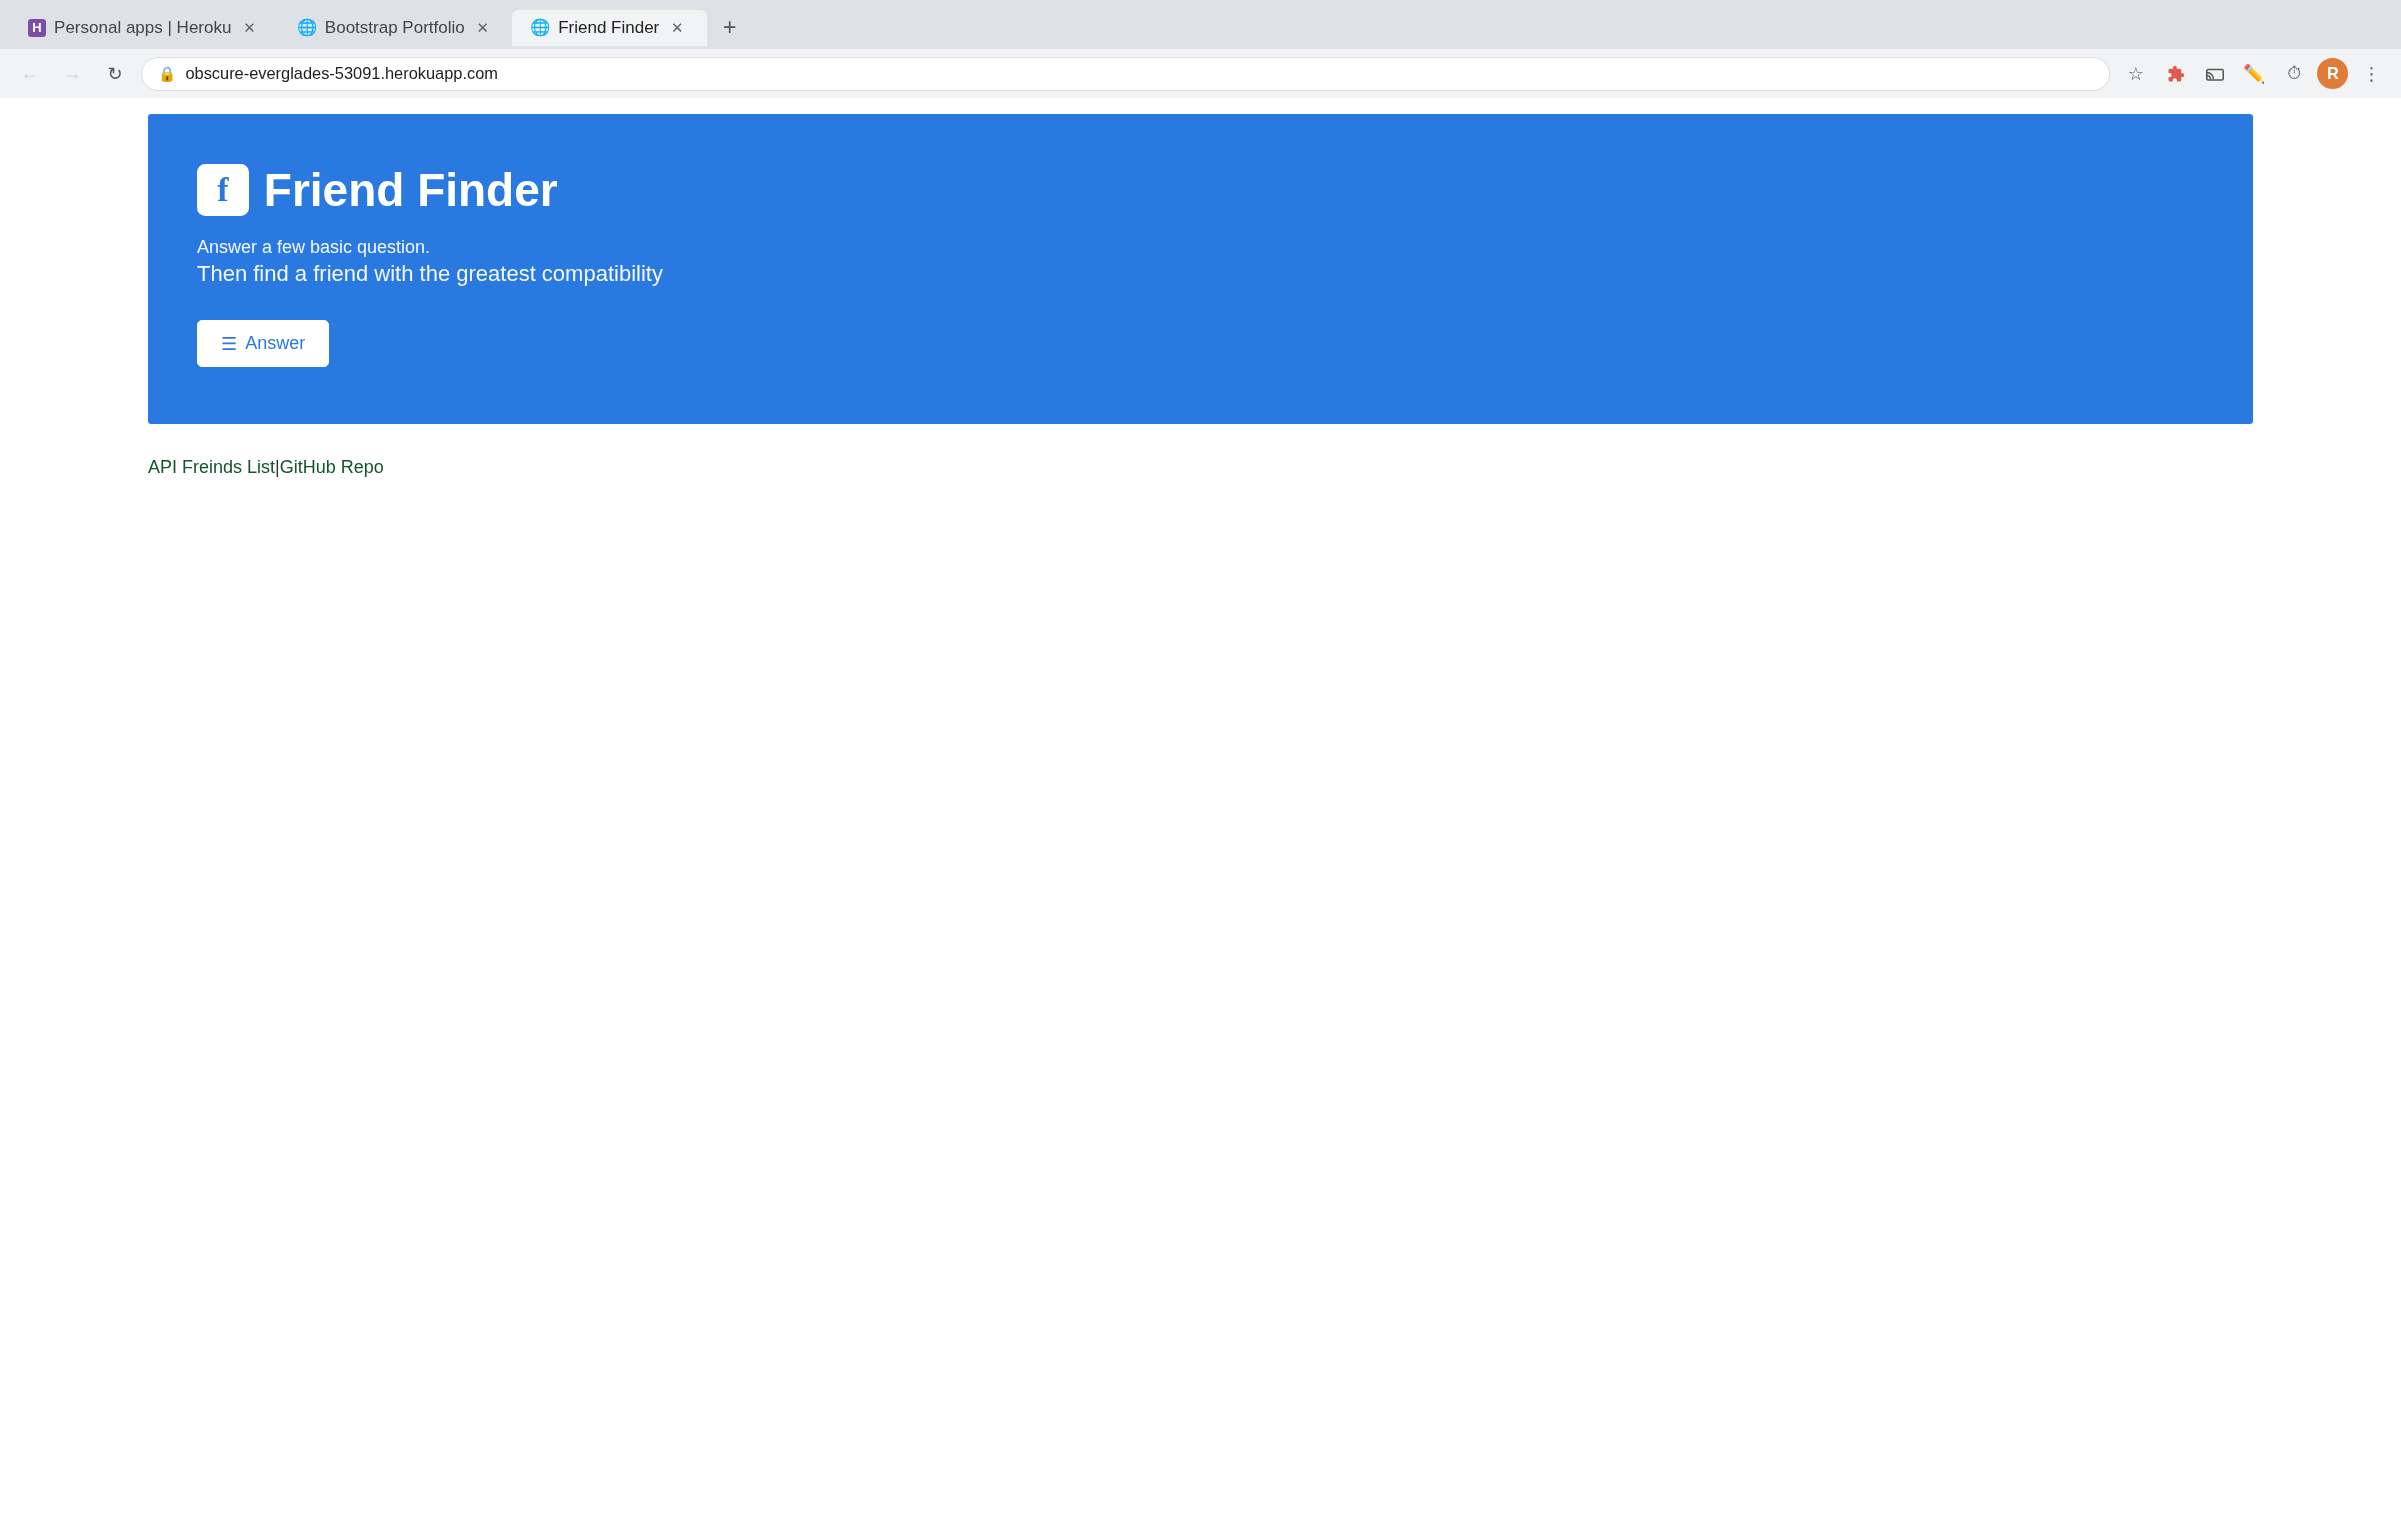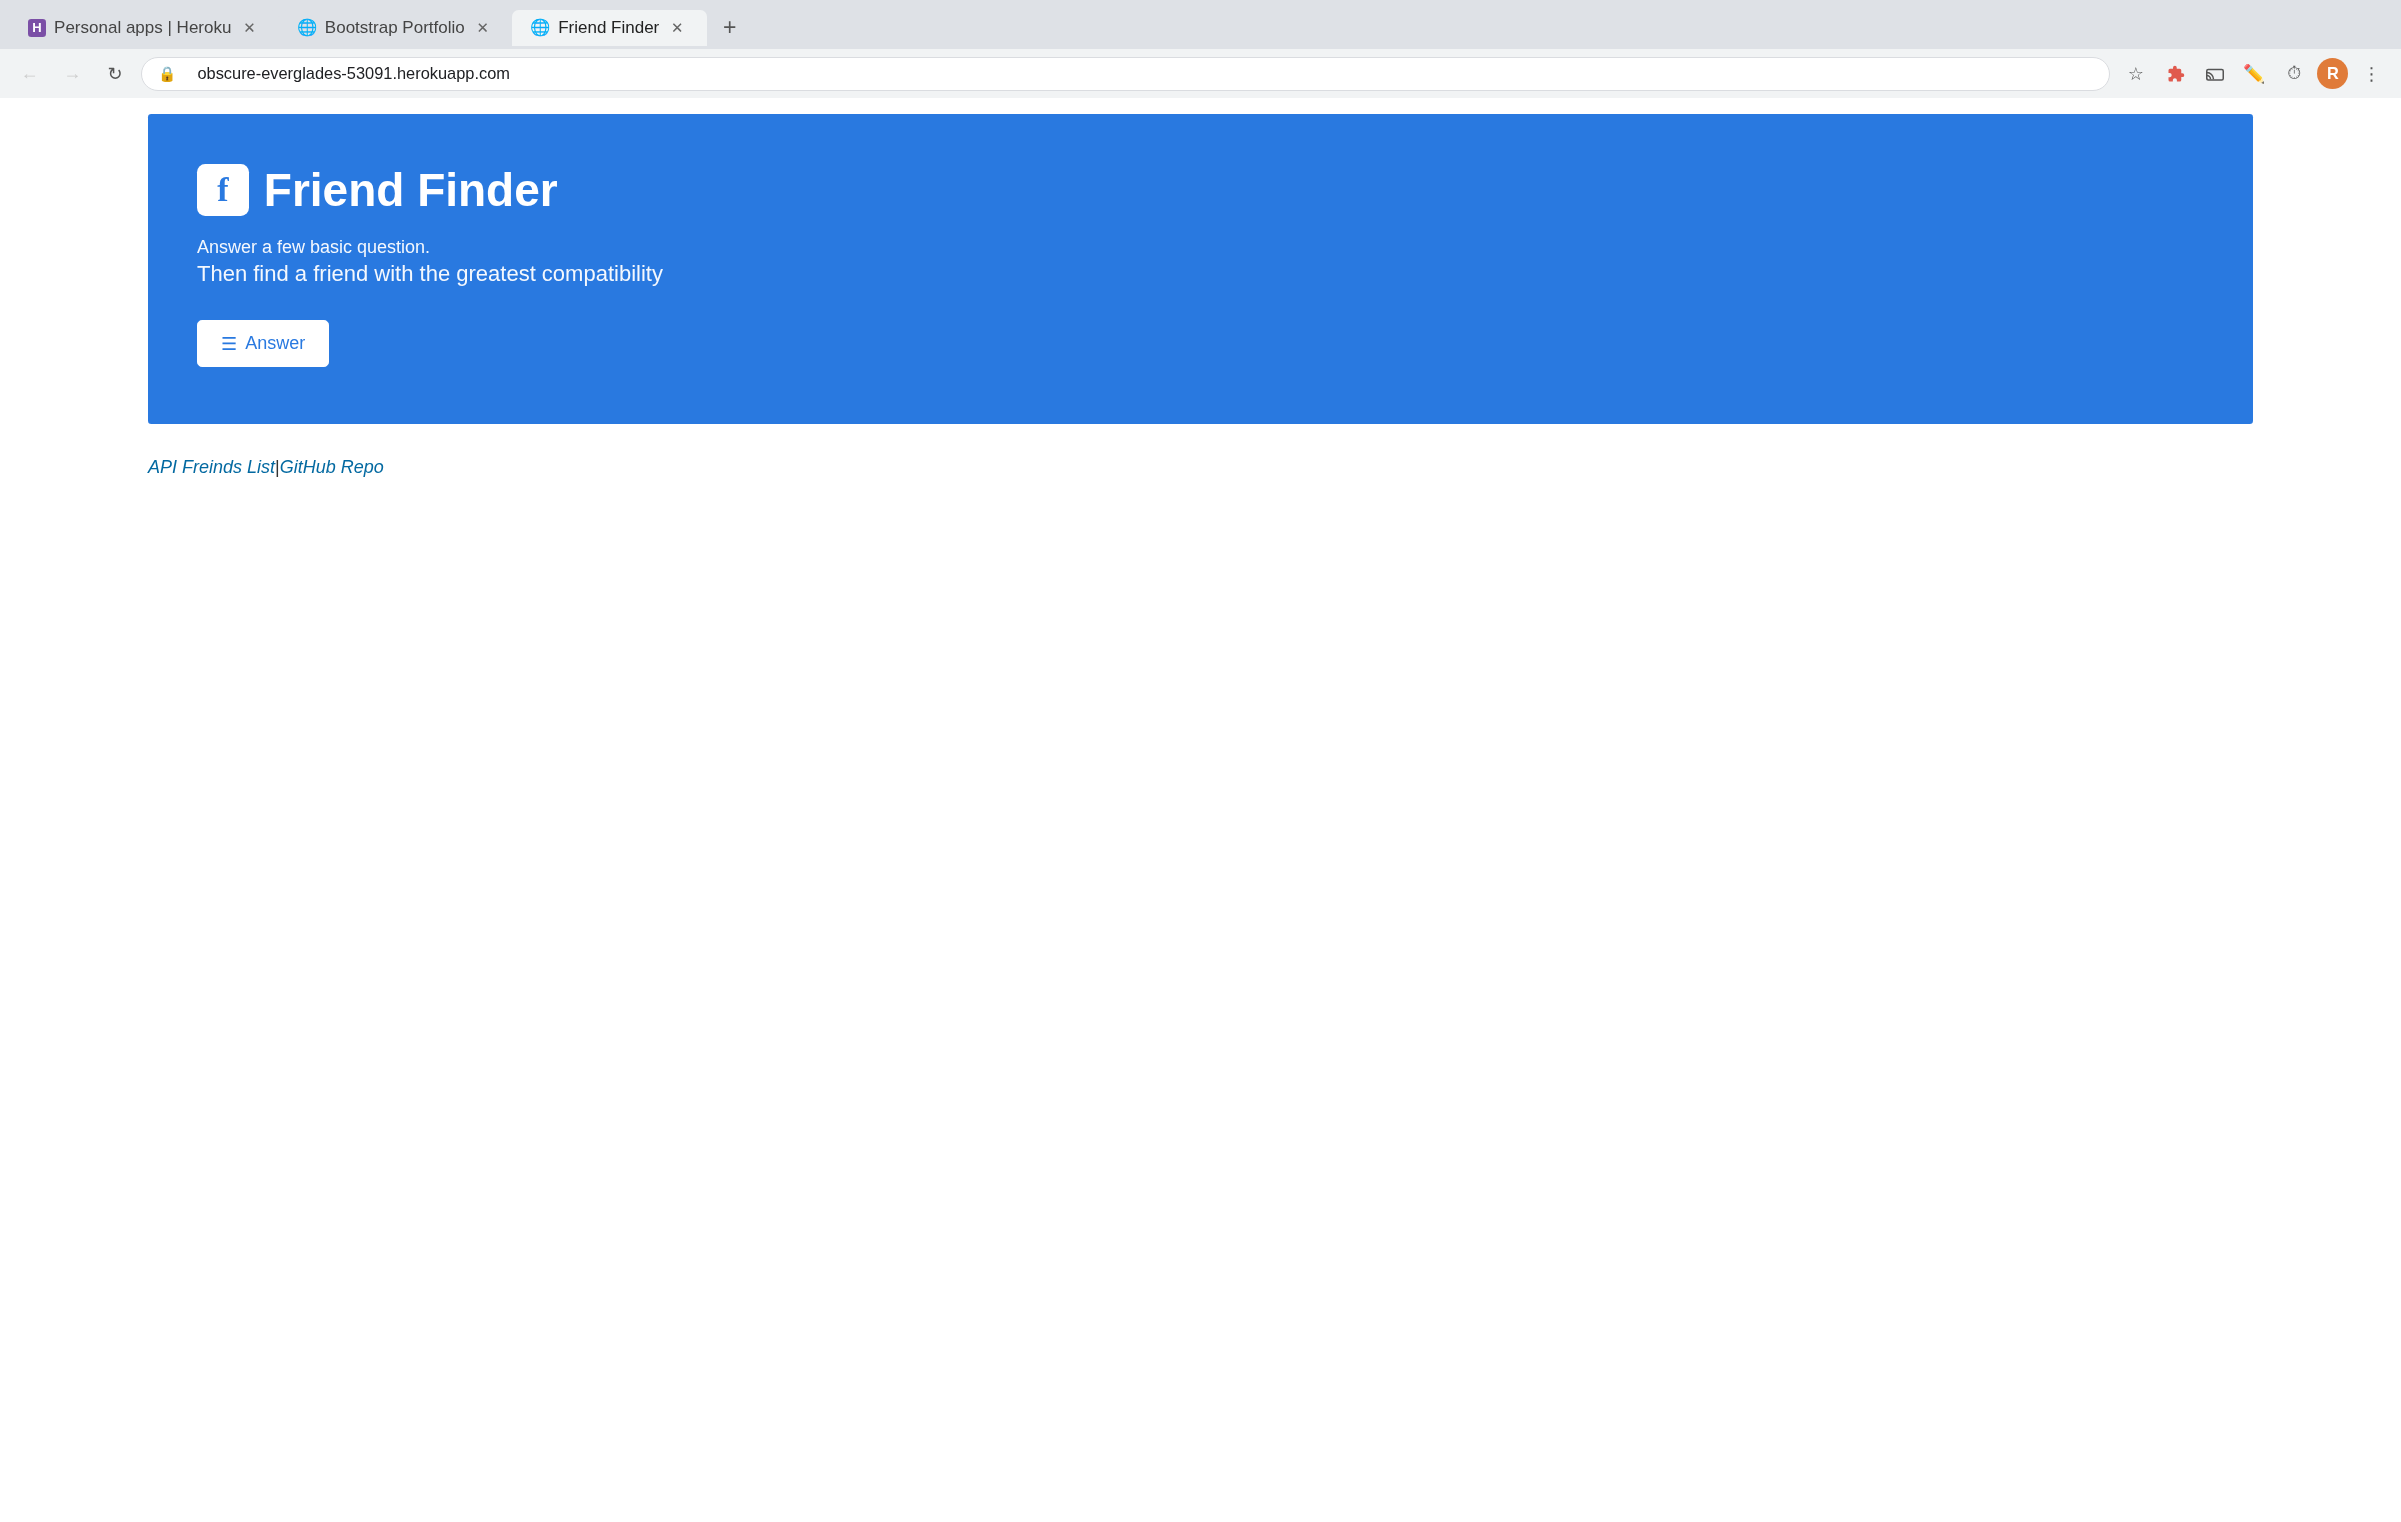--- a/index.html
+++ b/index.html
@@ -112,21 +112,20 @@
       border: 0.8px solid #dadce0;
       gap: 8.2px;
     }
 
     .lock-icon { color: #555; font-size: 14.8px; }
 
     .address-text {
       font-size: 16.4px;
       color: #202124;
       flex: 1;
-      margin-left: 12px;
     }
 
     .toolbar-icons {
       display: flex;
       align-items: center;
       gap: 6.6px;
     }
 
     .toolbar-icon {
       width: 33px;
@@ -225,24 +224,23 @@
 
     .links-row {
       display: flex;
       align-items: center;
       gap: 0;
       font-size: 18px;
       padding-top: 8.2px;
     }
 
     .link-text {
-      color: #0369a1;
+      color: #14532d;
       text-decoration: none;
       cursor: pointer;
-      font-style: italic;
     }
 
     .link-separator {
       color: #333;
       font-size: 18px;
     }
   </style>
 </head>
 <body>
 

